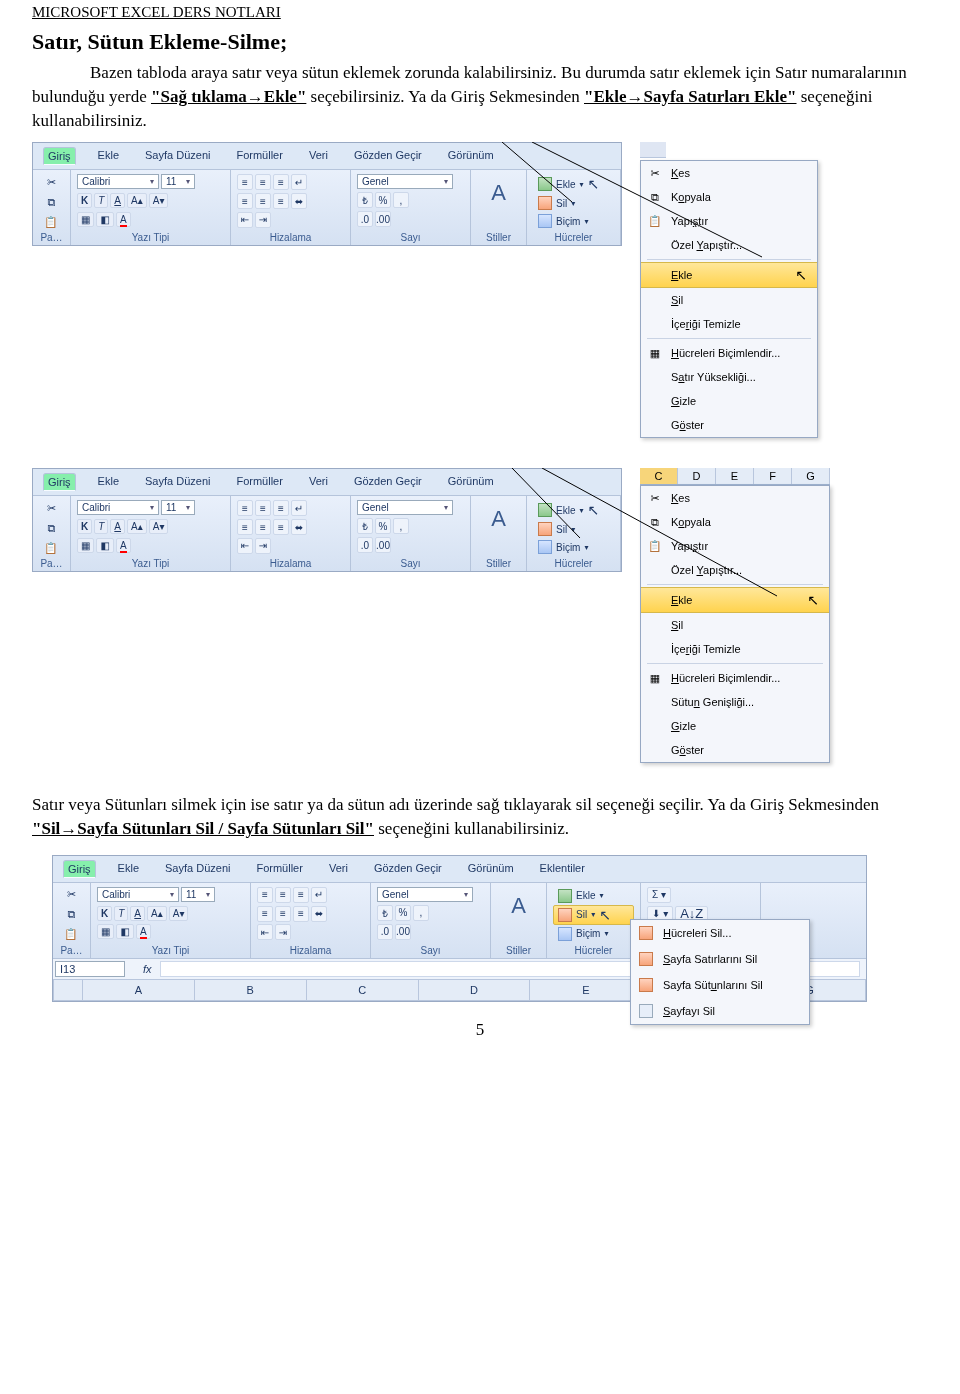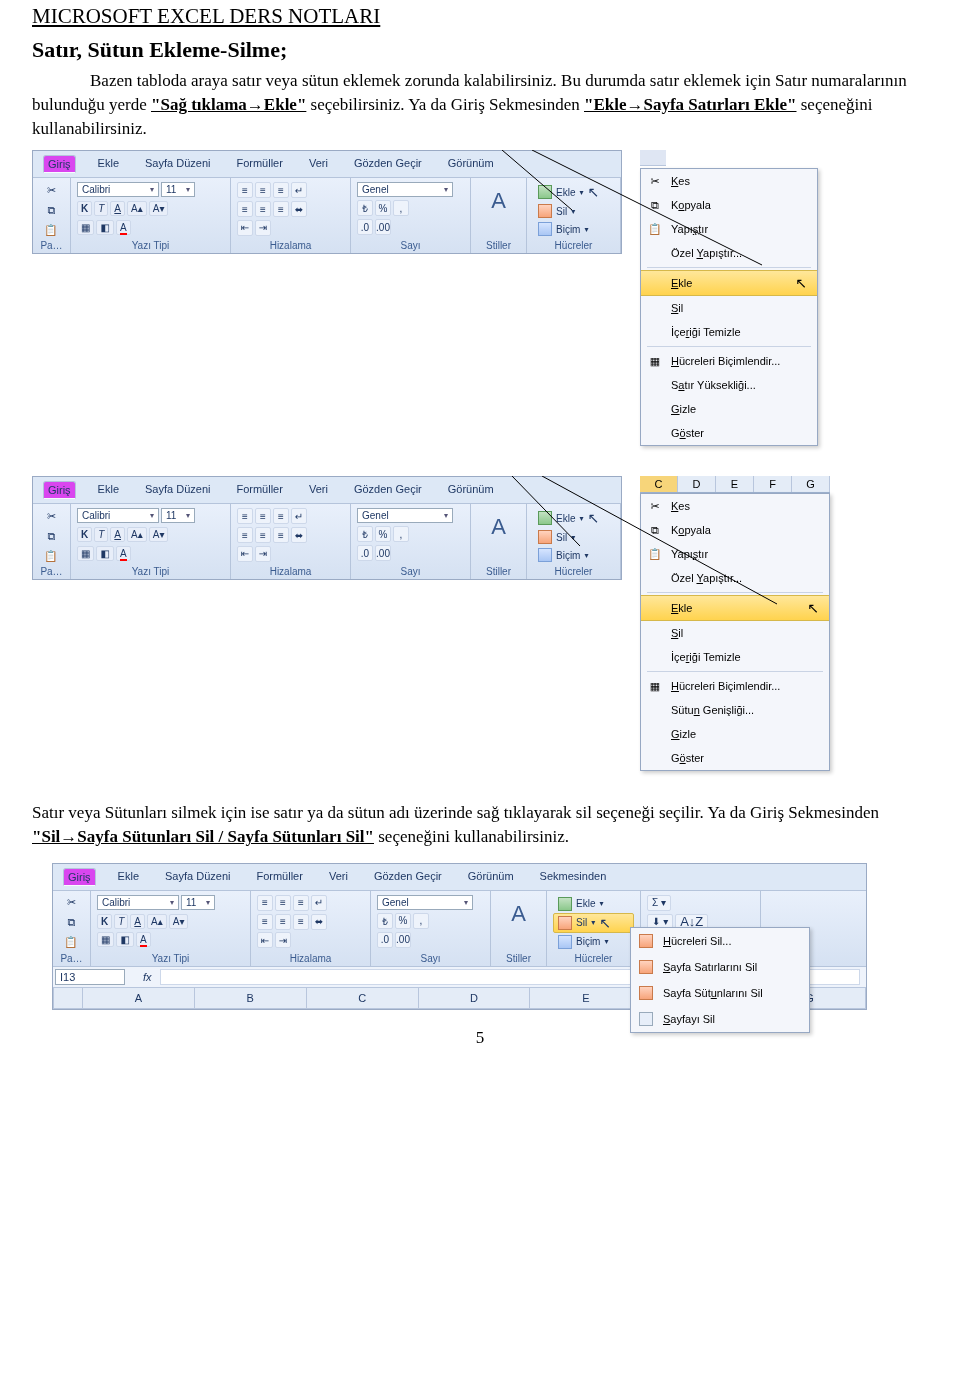--- a/index.html
+++ b/index.html
@@ -5,21 +5,21 @@
   * { box-sizing: border-box; }
   body {
     margin: 0;
     padding: 0;
     font-family: "Times New Roman", Times, serif;
     background: #fff;
     color: #000;
     width: 960px;
   }
   .header-line {
-    font-size: 21px;
+    font-size: 15px;
     text-decoration: underline;
     padding: 4px 32px 0 32px;
   }
   .content {
     padding: 4px 32px 20px 32px;
   }
   .title {
     font-size: 22px;
     font-weight: bold;
     margin: 4px 0 6px 0;
@@ -50,21 +50,21 @@
     gap: 18px;
     padding: 4px 10px 4px 10px;
     background: #dde8f6;
     border-bottom: 1px solid #b5c4db;
   }
   .ribbon-tabs .tab {
     padding: 2px 4px;
     font-size: 11px;
   }
   .ribbon-tabs .tab.active {
-    background: #d946ef;
+    background: #86efac;
     border: 1px solid #b5c4db;
     border-bottom: 1px solid #f7fbff;
     border-radius: 3px 3px 0 0;
   }
   .ribbon-body {
     display: flex;
     background: linear-gradient(#e9f0fb, #d5e1f2);
   }
   .ribbon-group {
     border-right: 1px solid #b5c4db;
@@ -517,21 +517,21 @@
   <div class="rel-wrap ribbon3-wrap" style="margin-left:20px;">
     <div class="ribbon large">
       <div class="ribbon-tabs">
         <span class="tab active">Giriş</span>
         <span class="tab">Ekle</span>
         <span class="tab">Sayfa Düzeni</span>
         <span class="tab">Formüller</span>
         <span class="tab">Veri</span>
         <span class="tab">Gözden Geçir</span>
         <span class="tab">Görünüm</span>
-        <span class="tab">Sekmesinden</span>
+        <span class="tab">Eklentiler</span>
       </div>
       <div class="ribbon-body">
         <div class="ribbon-group clip-group">
           <div class="clip-icons">
             <span class="mini-icon">✂</span>
             <span class="mini-icon">⧉</span>
             <span class="mini-icon">📋</span>
           </div>
           <div class="ribbon-group-label">Pa…</div>
         </div>

